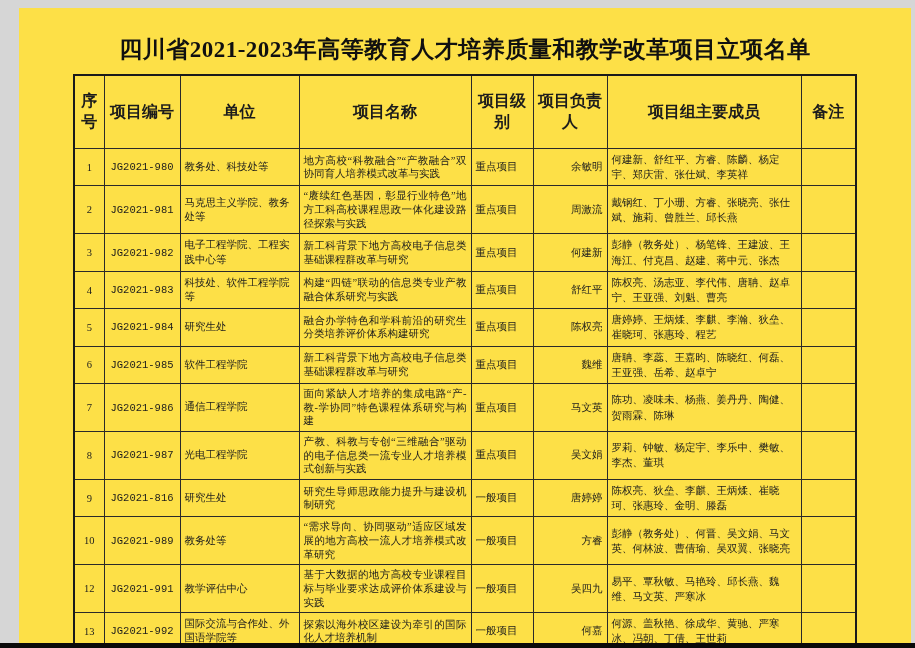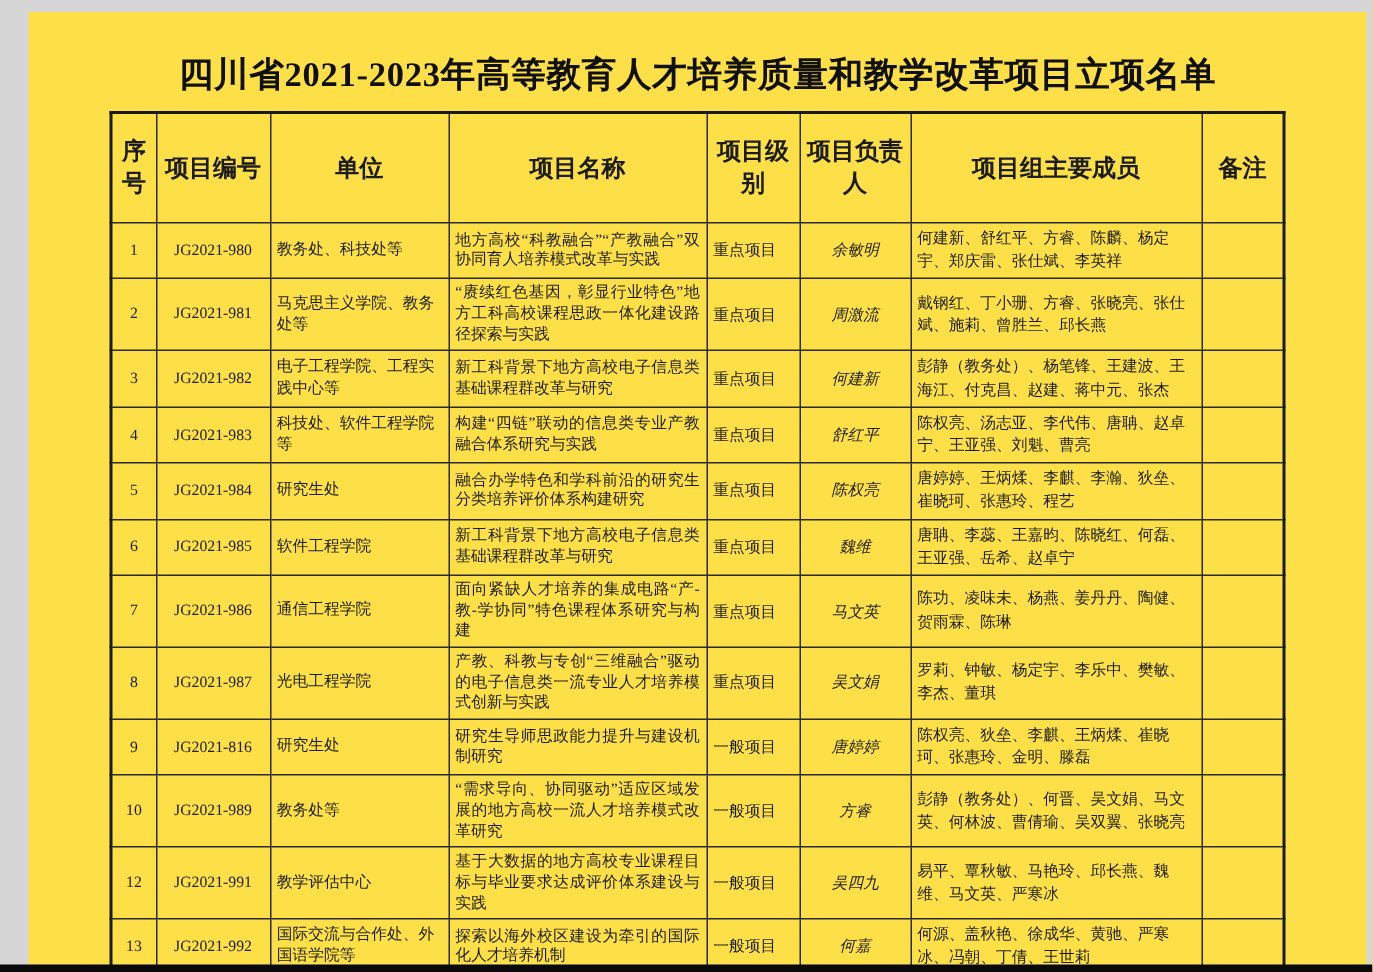--- a/index.html
+++ b/index.html
@@ -45,25 +45,25 @@
     overflow: hidden;
   }
   table.projects th {
     font-size: 16px;
     font-weight: 700;
     text-align: center;
     height: 22px;
     padding: 15px 2px;
   }
   td.c-no     { text-align: center; font-size: 10.5px; }
-  td.c-code   { text-align: center; font-size: 10.5px; font-family: Liberation Serif, serif; }
+  td.c-code   { text-align: center; font-size: 10.5px; font-family: Liberation Mono, monospace; }
   td.c-unit   { text-align: left; font-size: 10.5px; line-height: 1.35; }
   td.c-name   { text-align: left;   font-size: 10.5px; line-height: 1.3; text-align: justify; }
   td.c-level  { font-size: 10.5px; }
-  td.c-leader { text-align: center; font-size: 10.5px; font-style: italic; }
+  td.c-leader { text-align: right; font-size: 10.5px; }
   td.c-members{ text-align: left;   font-size: 10.5px; line-height: 1.45; }
   td.c-note   { text-align: center; font-size: 10.5px; }
   tbody tr { min-height: 36px; }
 </style>
 </head>
 <body>
 
 <div class="page">
   <div class="page-title">四川省2021-2023年高等教育人才培养质量和教学改革项目立项名单</div>
 

